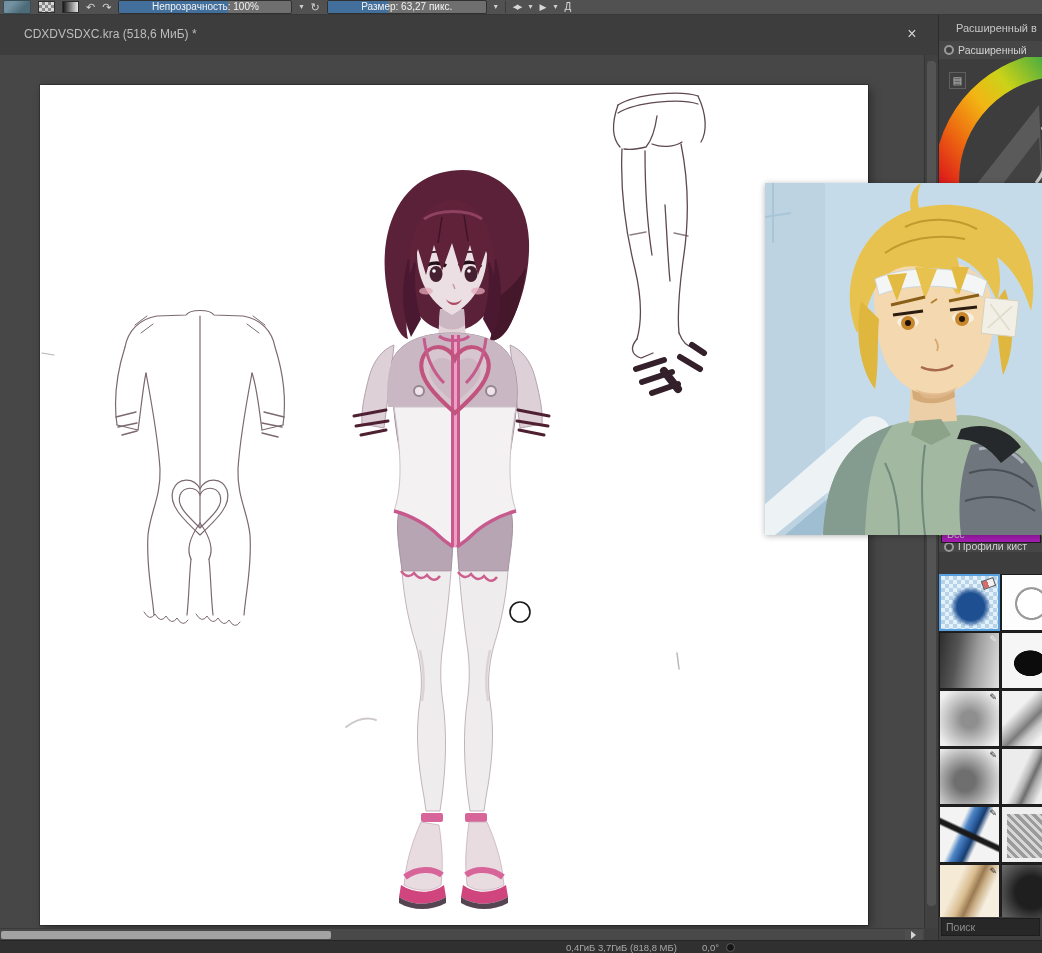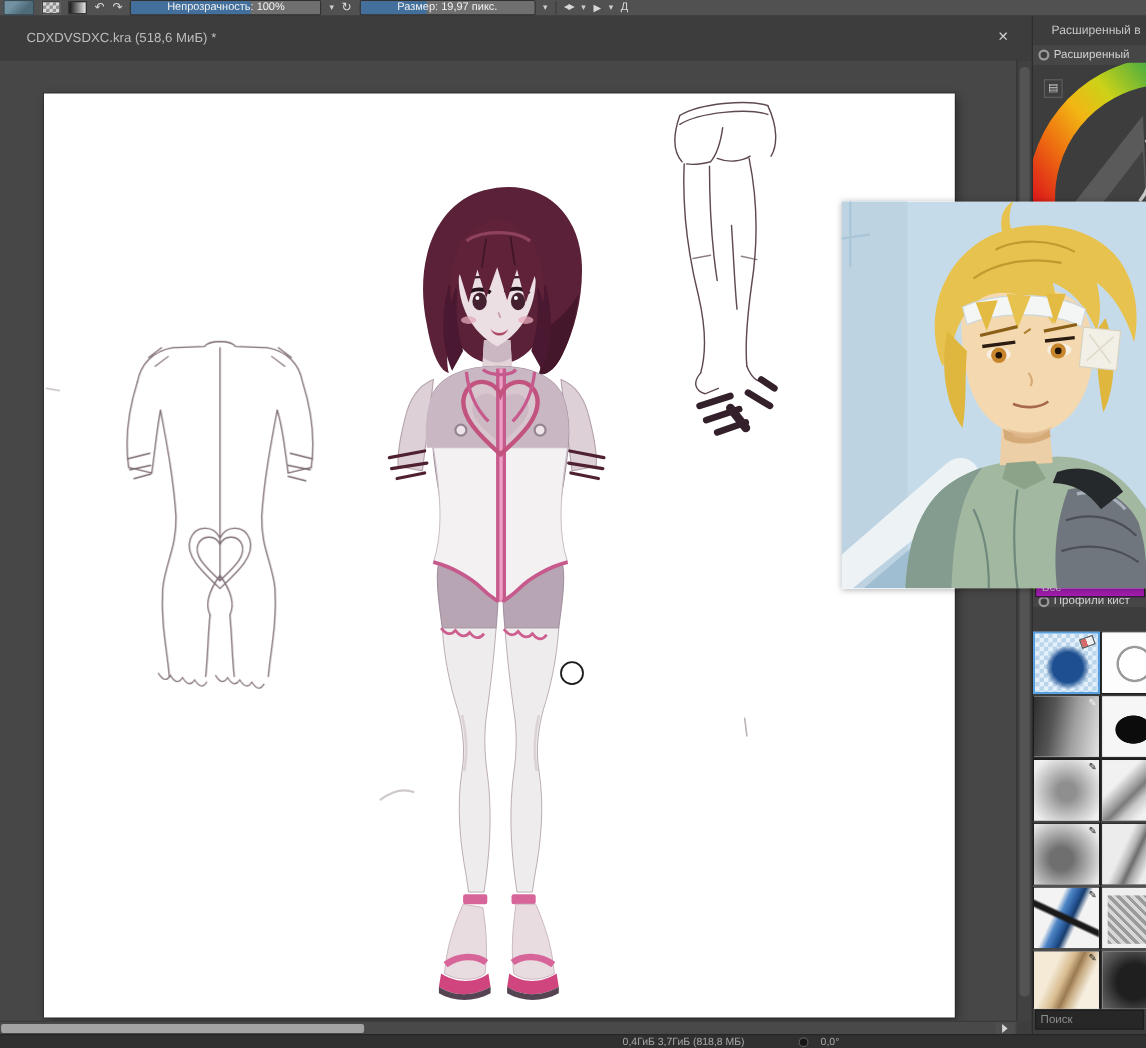--- a/index.html
+++ b/index.html
@@ -112,21 +112,21 @@
   .t12{background:radial-gradient(circle at 50% 50%, #1f1f1f 0 40%, #4a4a4a 70%, #6e6e6e 100%);}
 
   
   .reference{position:absolute;left:765px;top:183px;width:277px;height:352px;z-index:40;
              box-shadow:0 1px 6px rgba(0,0,0,.30);overflow:hidden;}
 
   
   .statusbar{position:absolute;left:0;top:940px;width:1042px;height:13px;background:#303030;
              border-top:1px solid #252525;z-index:50;box-sizing:border-box;}
   .mem{position:absolute;left:566px;top:1px;font-size:9.5px;color:#a9a9a9;white-space:nowrap;text-align:center;}
-  .angle{position:absolute;left:746px;top:1px;font-size:9.5px;color:#a9a9a9;text-align:right;}
+  .angle{position:absolute;left:702px;top:1px;font-size:9.5px;color:#a9a9a9;text-align:right;}
   .prog-circle{position:absolute;left:726px;top:2px;width:9px;height:9px;border-radius:50%;
                background:#161616;border:1.5px solid #5c5c5c;box-sizing:border-box;}
 </style>
 </head>
 <body>
 
 <div id="app">
 
   <div class="toolbar">
     <div class="tool-btn"></div>
@@ -135,21 +135,21 @@
     <span class="tb-icon">↶</span>
     <span class="tb-icon">↷</span>
     <div class="slider opacity">
       <div class="fill"></div>
       <span class="lbl">Непрозрачность: 100%</span>
     </div>
     <span class="chev">▾</span>
     <span class="tb-icon">↻</span>
     <div class="slider size">
       <div class="fill"></div>
-      <span class="lbl">Размер: 19,97 пикс.</span>
+      <span class="lbl">Размер: 63,27 пикс.</span>
     </div>
     <span class="chev">▾</span>
     <div class="sep"></div>
     <span class="mirror-ic">◀▶</span>
     <span class="chev">▾</span>
     <span class="play-ic">▶</span>
     <span class="chev">▾</span>
     <span class="wrap-ic">Д</span>
   </div>
 

